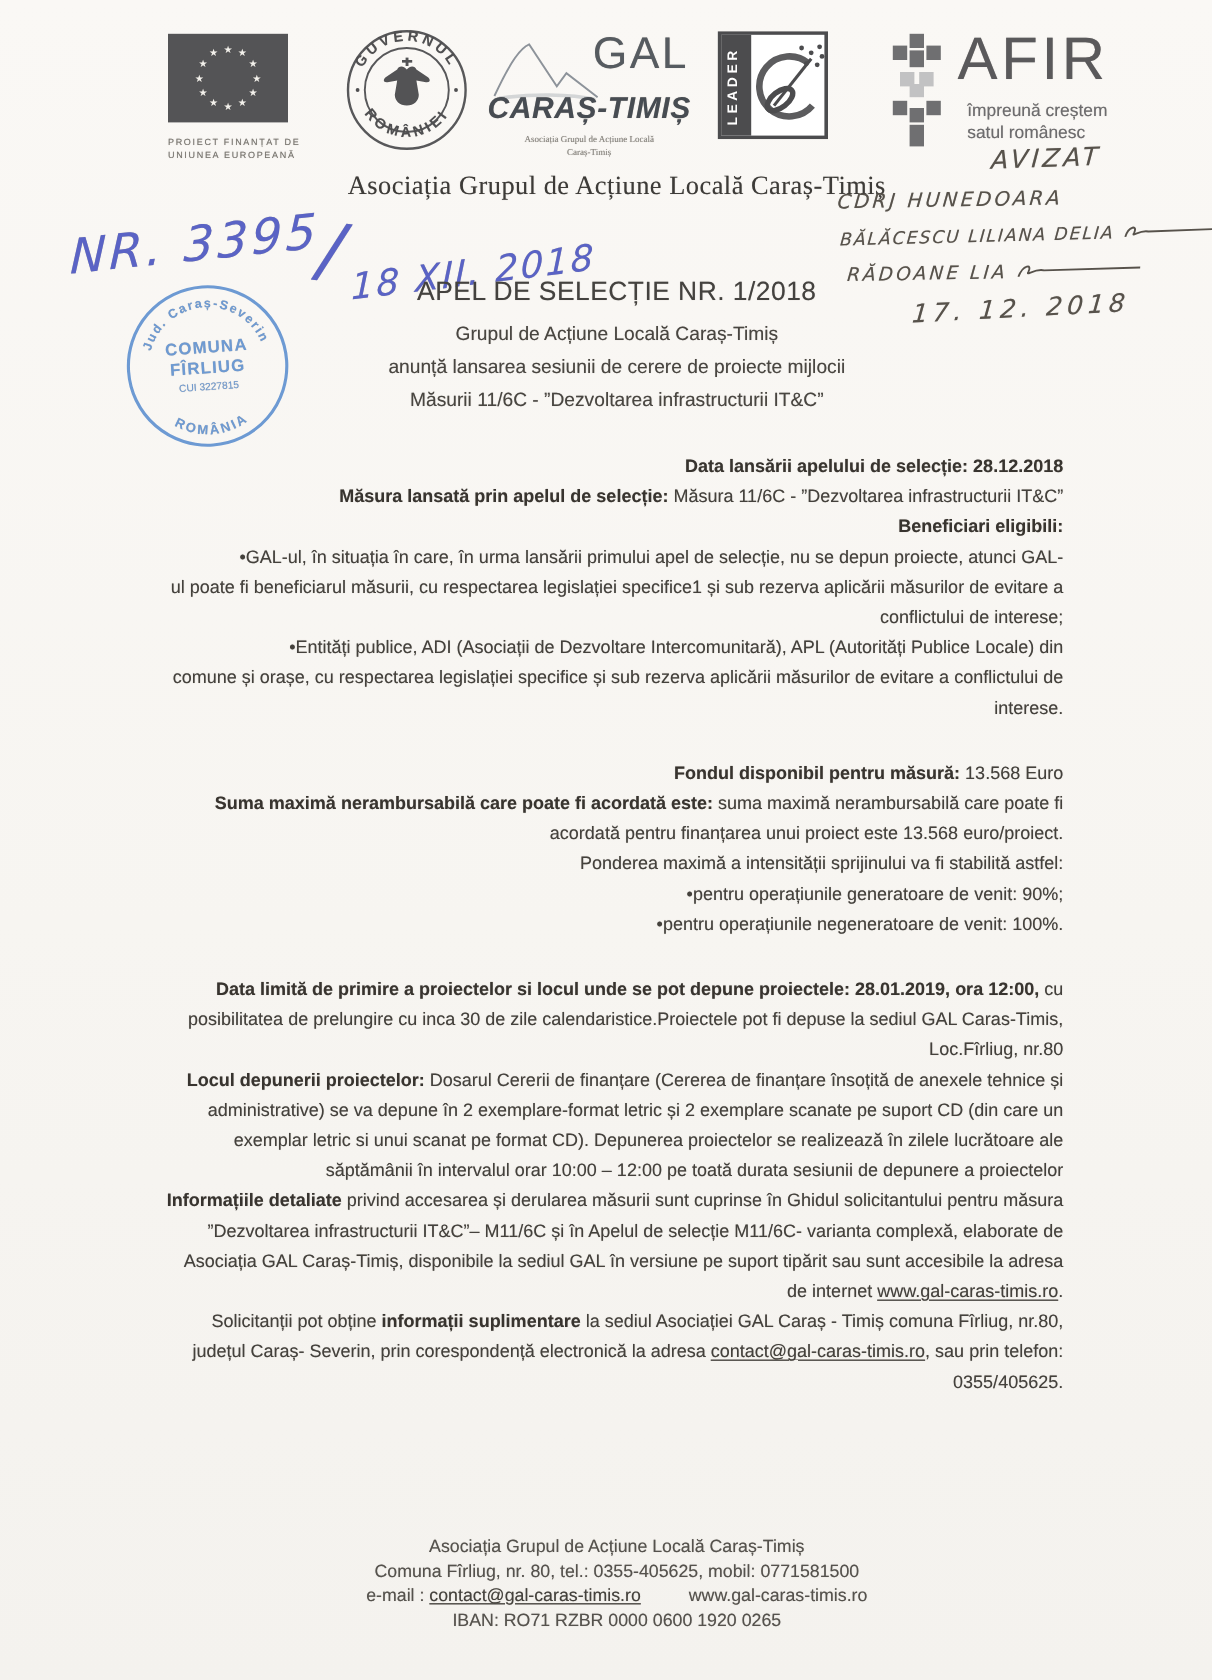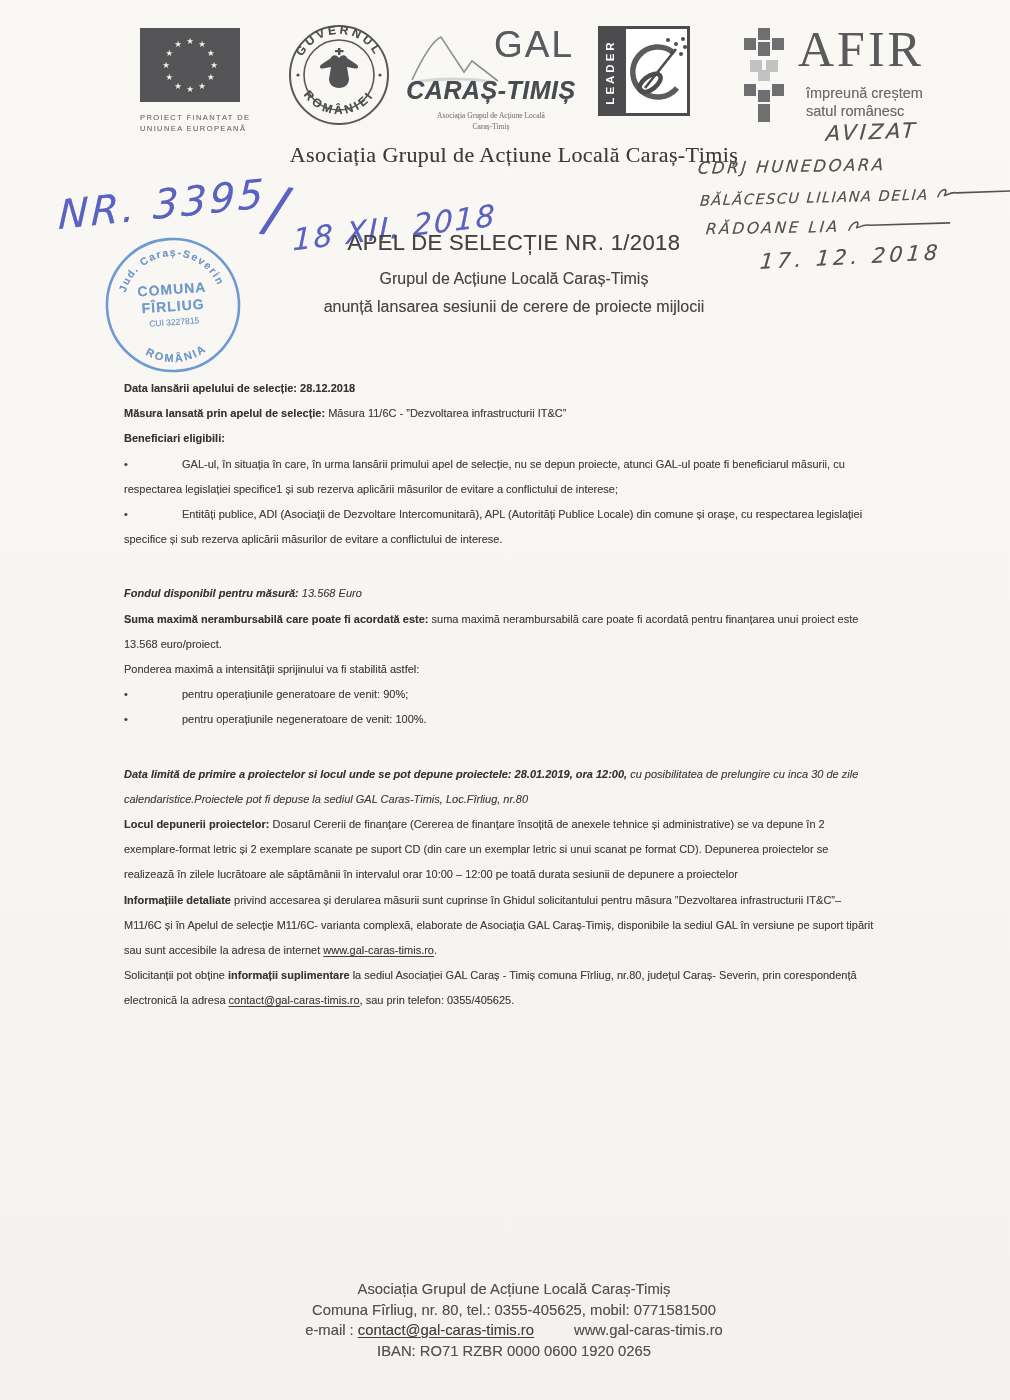--- a/index.html
+++ b/index.html
@@ -17,21 +17,21 @@
   .eu-logo{left:140px;top:28px;width:116px;text-align:left;}
   .eu-caption{margin-top:4px;font-size:7.5px;letter-spacing:1.4px;color:#7b7872;line-height:11px;white-space:nowrap;}
   .gov-logo{left:286px;top:22px;}
   .gal-logo{left:406px;top:24px;width:170px;height:110px;}
   .gal-word{position:absolute;left:88px;top:0px;font-size:37px;letter-spacing:2px;color:#565b60;}
   .gal-mountain{position:absolute;left:0;top:4px;}
   .gal-name{position:absolute;left:0;top:52px;width:170px;text-align:center;font-style:italic;font-weight:bold;font-size:25px;letter-spacing:.5px;color:#474c52;}
   .gal-caption{position:absolute;left:0;top:86px;width:170px;text-align:center;font-size:7.5px;color:#8d8a84;line-height:11px;font-family:Liberation Serif, serif;}
   .leader-logo{left:598px;top:26px;}
   .afir-logo{left:742px;top:26px;width:230px;height:112px;}
-  .afir-word{position:absolute;left:56px;top:-6px;font-size:50px;letter-spacing:3px;color:#5a595b;font-family:Liberation Serif, serif;}
+  .afir-word{position:absolute;left:56px;top:-6px;font-size:50px;letter-spacing:3px;color:#5a595b;}
   .afir-tagline{position:absolute;left:64px;top:58px;font-size:14.5px;color:#6d6c6e;line-height:18px;}
   .afir-wheat{position:absolute;left:0;top:2px;}
 
   
   .doc-title{position:absolute;left:140px;top:142px;width:748px;text-align:center;
     font-family:"Liberation Serif",serif;font-size:22px;color:#3d3b38;letter-spacing:.4px;}
   .headings{position:absolute;left:140px;top:230px;width:748px;text-align:center;}
   .h-line1{font-size:22px;color:#44423f;letter-spacing:.4px;margin-bottom:9px;}
   .h-sub{font-size:16px;color:#494641;line-height:27.5px;}
 
@@ -47,24 +47,24 @@
   .anno-date{left:760px;top:245px;font-size:21px;letter-spacing:4px;transform:rotate(-3deg) skewX(-8deg);}
   .blue-nr{left:58px;top:181px;font-size:40px;letter-spacing:3px;transform:rotate(-6deg) skewX(-8deg);}
   .blue-slash{left:266px;top:174px;font-size:60px;transform:rotate(6deg);}
   .blue-date{left:292px;top:210px;font-size:30px;letter-spacing:2px;transform:rotate(-7deg) skewX(-8deg);}
   .sig{margin-left:6px;}
 
   
   .stamp{position:absolute;left:102px;top:234px;opacity:.82;transform:rotate(-4deg);}
 
   
-  .body-text{position:absolute;left:124px;top:376px;width:750px;
-    font-size:11px;line-height:25.2px;color:#44413c;}
+  .body-text{position:absolute;left:136px;top:376px;width:750px;
+    font-size:15px;line-height:25.2px;color:#44413c;text-align:right;}
   .para{margin:0;}
-  .para.gap{margin-top:29px;font-style:italic;}
+  .para.gap{margin-top:29px;}
   .para .b{font-weight:bold;color:#38342f;}
   .bullet{display:inline-block;width:58px;}
   .lnk{text-decoration:underline;text-underline-offset:2px;color:#44413c;cursor:pointer;}
 
   
   .footer{position:absolute;left:140px;top:1279px;width:748px;text-align:center;
     font-size:14.8px;line-height:20.6px;color:#55524d;}
   .f-contacts{display:flex;justify-content:center;gap:40px;}
 </style>
 </head>
@@ -217,20 +217,21 @@
       <text x="71" y="60" text-anchor="middle" font-size="14" font-weight="bold" letter-spacing="1" stroke="none" font-family="Liberation Sans">COMUNA</text>
       <text x="71" y="77" text-anchor="middle" font-size="14" font-weight="bold" letter-spacing="1" stroke="none" font-family="Liberation Sans">FÎRLIUG</text>
       <text x="71" y="91" text-anchor="middle" font-size="8.5" stroke="none" font-family="Liberation Sans">CUI 3227815</text>
     </g>
   </svg>
 
   <div class="headings">
     <div class="h-line1">APEL DE SELECȚIE NR. 1/2018</div>
     <div class="h-sub">Grupul de Acțiune Locală Caraș-Timiș</div>
     <div class="h-sub">anunță lansarea sesiunii de cerere de proiecte mijlocii</div>
+    <div class="h-sub">Măsurii 11/6C - ”Dezvoltarea infrastructurii IT&amp;C”</div>
   </div>
 
   <div class="body-text">
       <p class="para"><span class="b">Data lansării apelului de selecție: 28.12.2018</span></p>
       <p class="para"><span class="b">Măsura lansată prin apelul de selecție:</span><span> Măsura 11/6C - ”Dezvoltarea infrastructurii IT&amp;C”</span></p>
       <p class="para"><span class="b">Beneficiari eligibili:</span></p>
       <p class="para"><span class="bullet">•</span><span>GAL-ul, în situația în care, în urma lansării primului apel de selecție, nu se depun proiecte, atunci GAL-ul poate fi beneficiarul măsurii, cu respectarea legislației specifice1 și sub rezerva aplicării măsurilor de evitare a conflictului de interese;</span></p>
       <p class="para"><span class="bullet">•</span><span>Entități publice, ADI (Asociații de Dezvoltare Intercomunitară), APL (Autorități Publice Locale) din comune și orașe, cu respectarea legislației specifice și sub rezerva aplicării măsurilor de evitare a conflictului de interese.</span></p>
       <p class="para gap"><span class="b">Fondul disponibil pentru măsură:</span><span> 13.568 Euro</span></p>
       <p class="para"><span class="b">Suma maximă nerambursabilă care poate fi acordată este:</span><span> suma maximă nerambursabilă care poate fi acordată pentru finanțarea unui proiect este 13.568 euro/proiect.</span></p>

